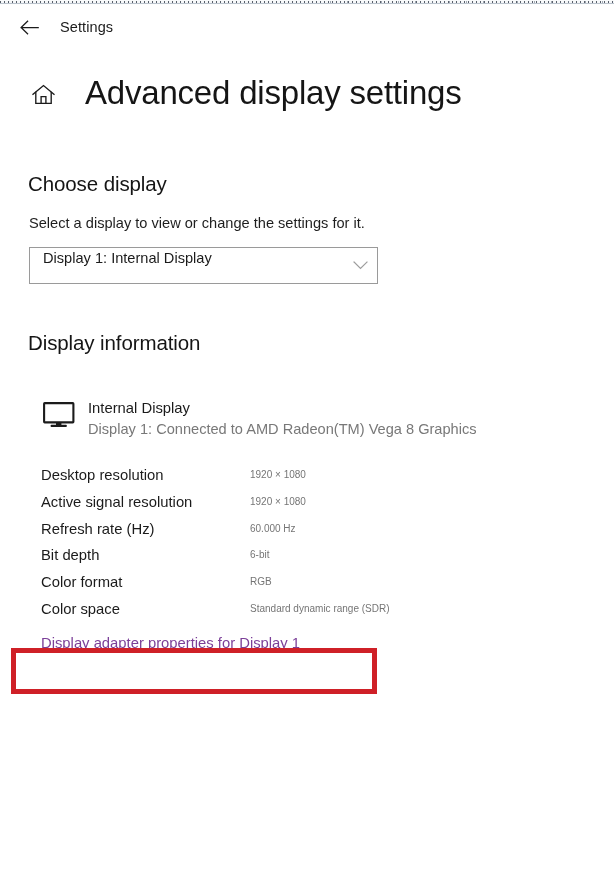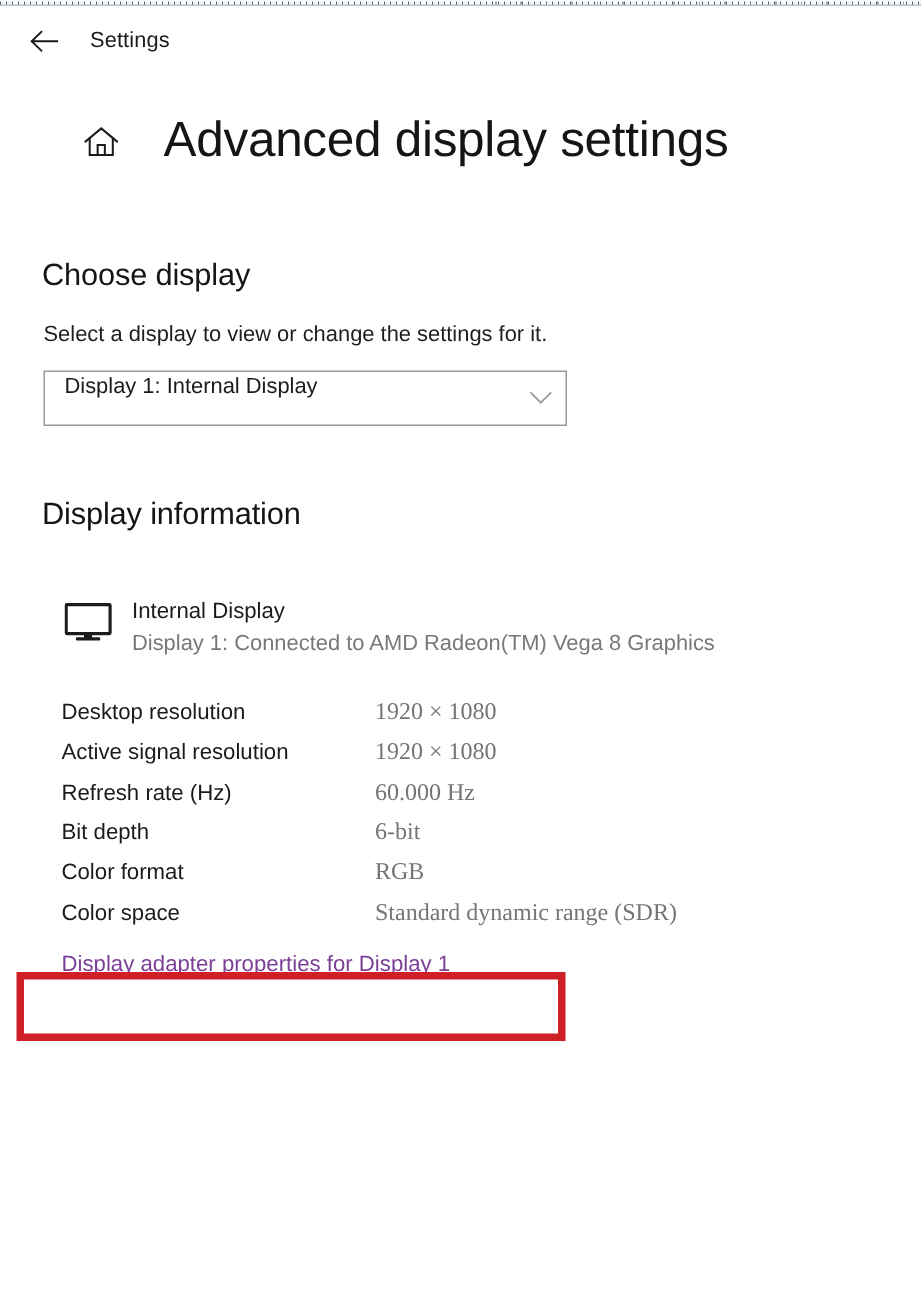--- a/index.html
+++ b/index.html
@@ -82,21 +82,20 @@
     letter-spacing: .1px;
     white-space: nowrap;
   }
 
   
   .page-header {
     position: absolute;
     left: 0; top: 64px;
     width: 553px;
     height: 62px;
-    margin-left: 24px;
   }
   .home-button {
     position: absolute;
     left: 26px; top: 14px;
     width: 34px; height: 32px;
     display: flex;
     align-items: center;
     justify-content: center;
     background: transparent;
     border: none;
@@ -225,25 +224,24 @@
     top: 0;
     font-size: 14.8px;
     line-height: 26px;
     color: #1b1b1b;
     white-space: nowrap;
   }
   .info-value {
     position: absolute;
     left: 250px;
     top: 0;
-    font-size: 16px;
+    font-size: 10px;
     line-height: 26px;
     color: #757575;
     white-space: nowrap;
-    font-family: Liberation Serif, serif;
   }
 
   
   .annotation-box {
     position: absolute;
     left: 11px;
     top: 648px;
     width: 366px;
     height: 46px;
     border: 5px solid #cf2027;

